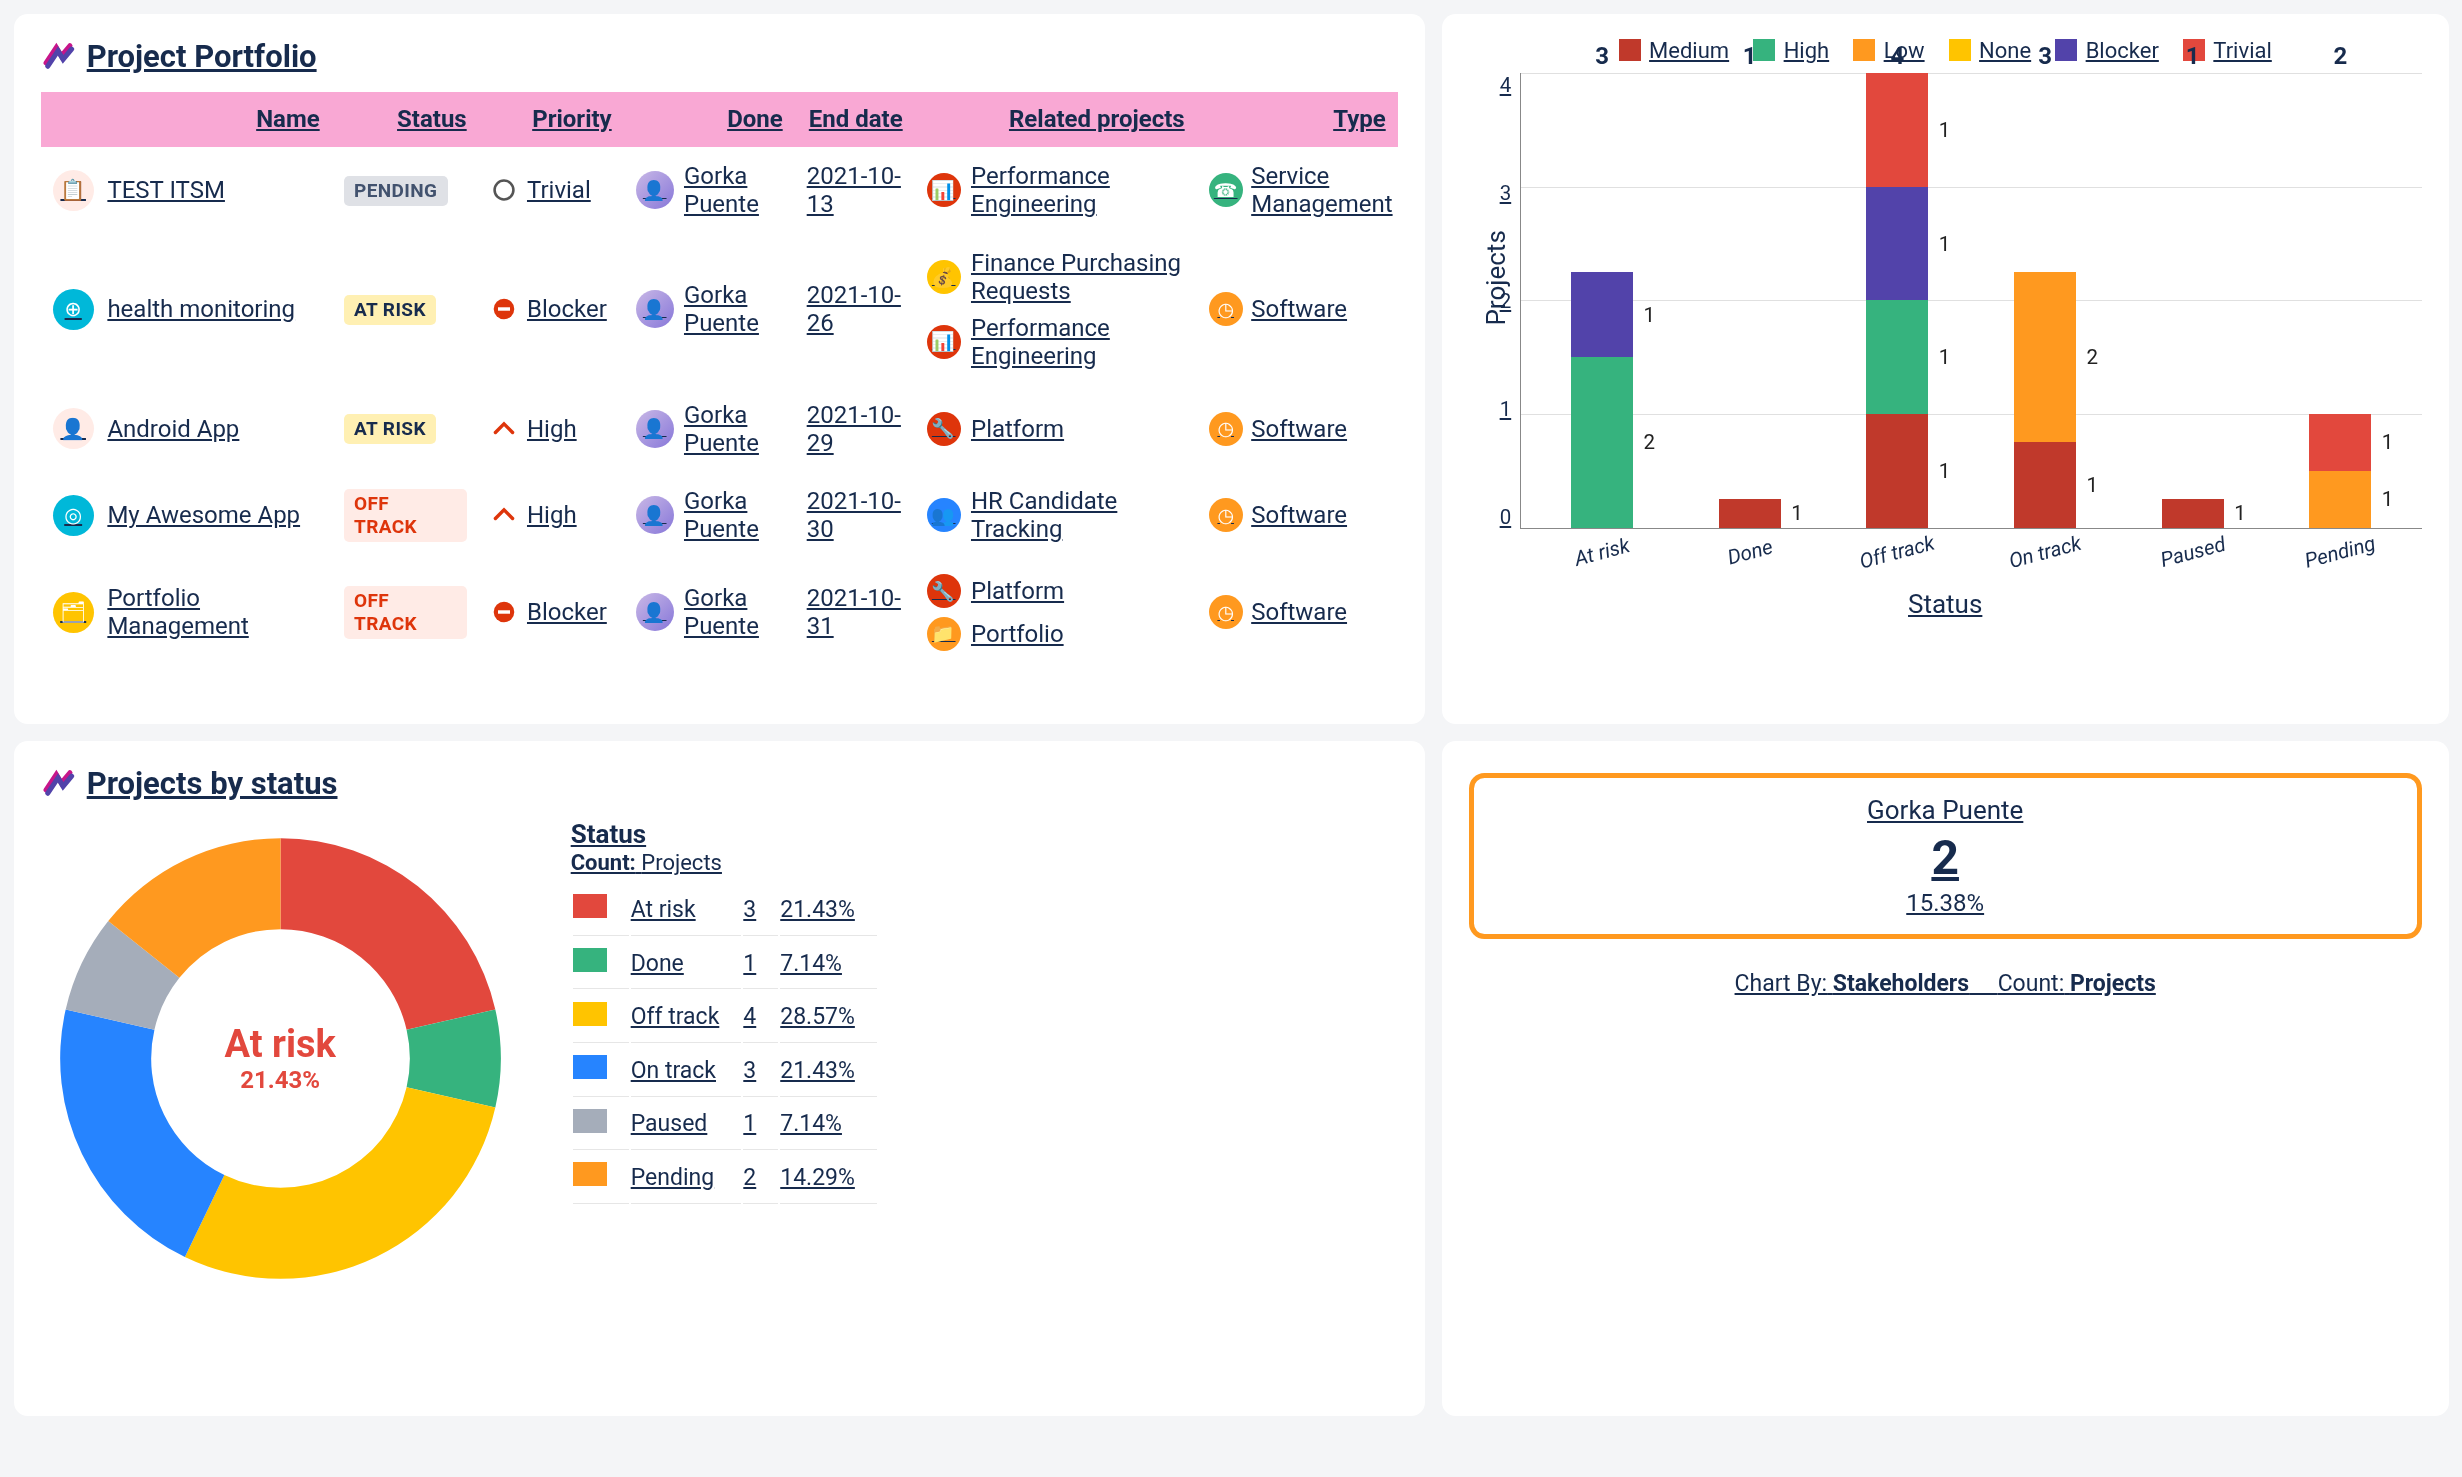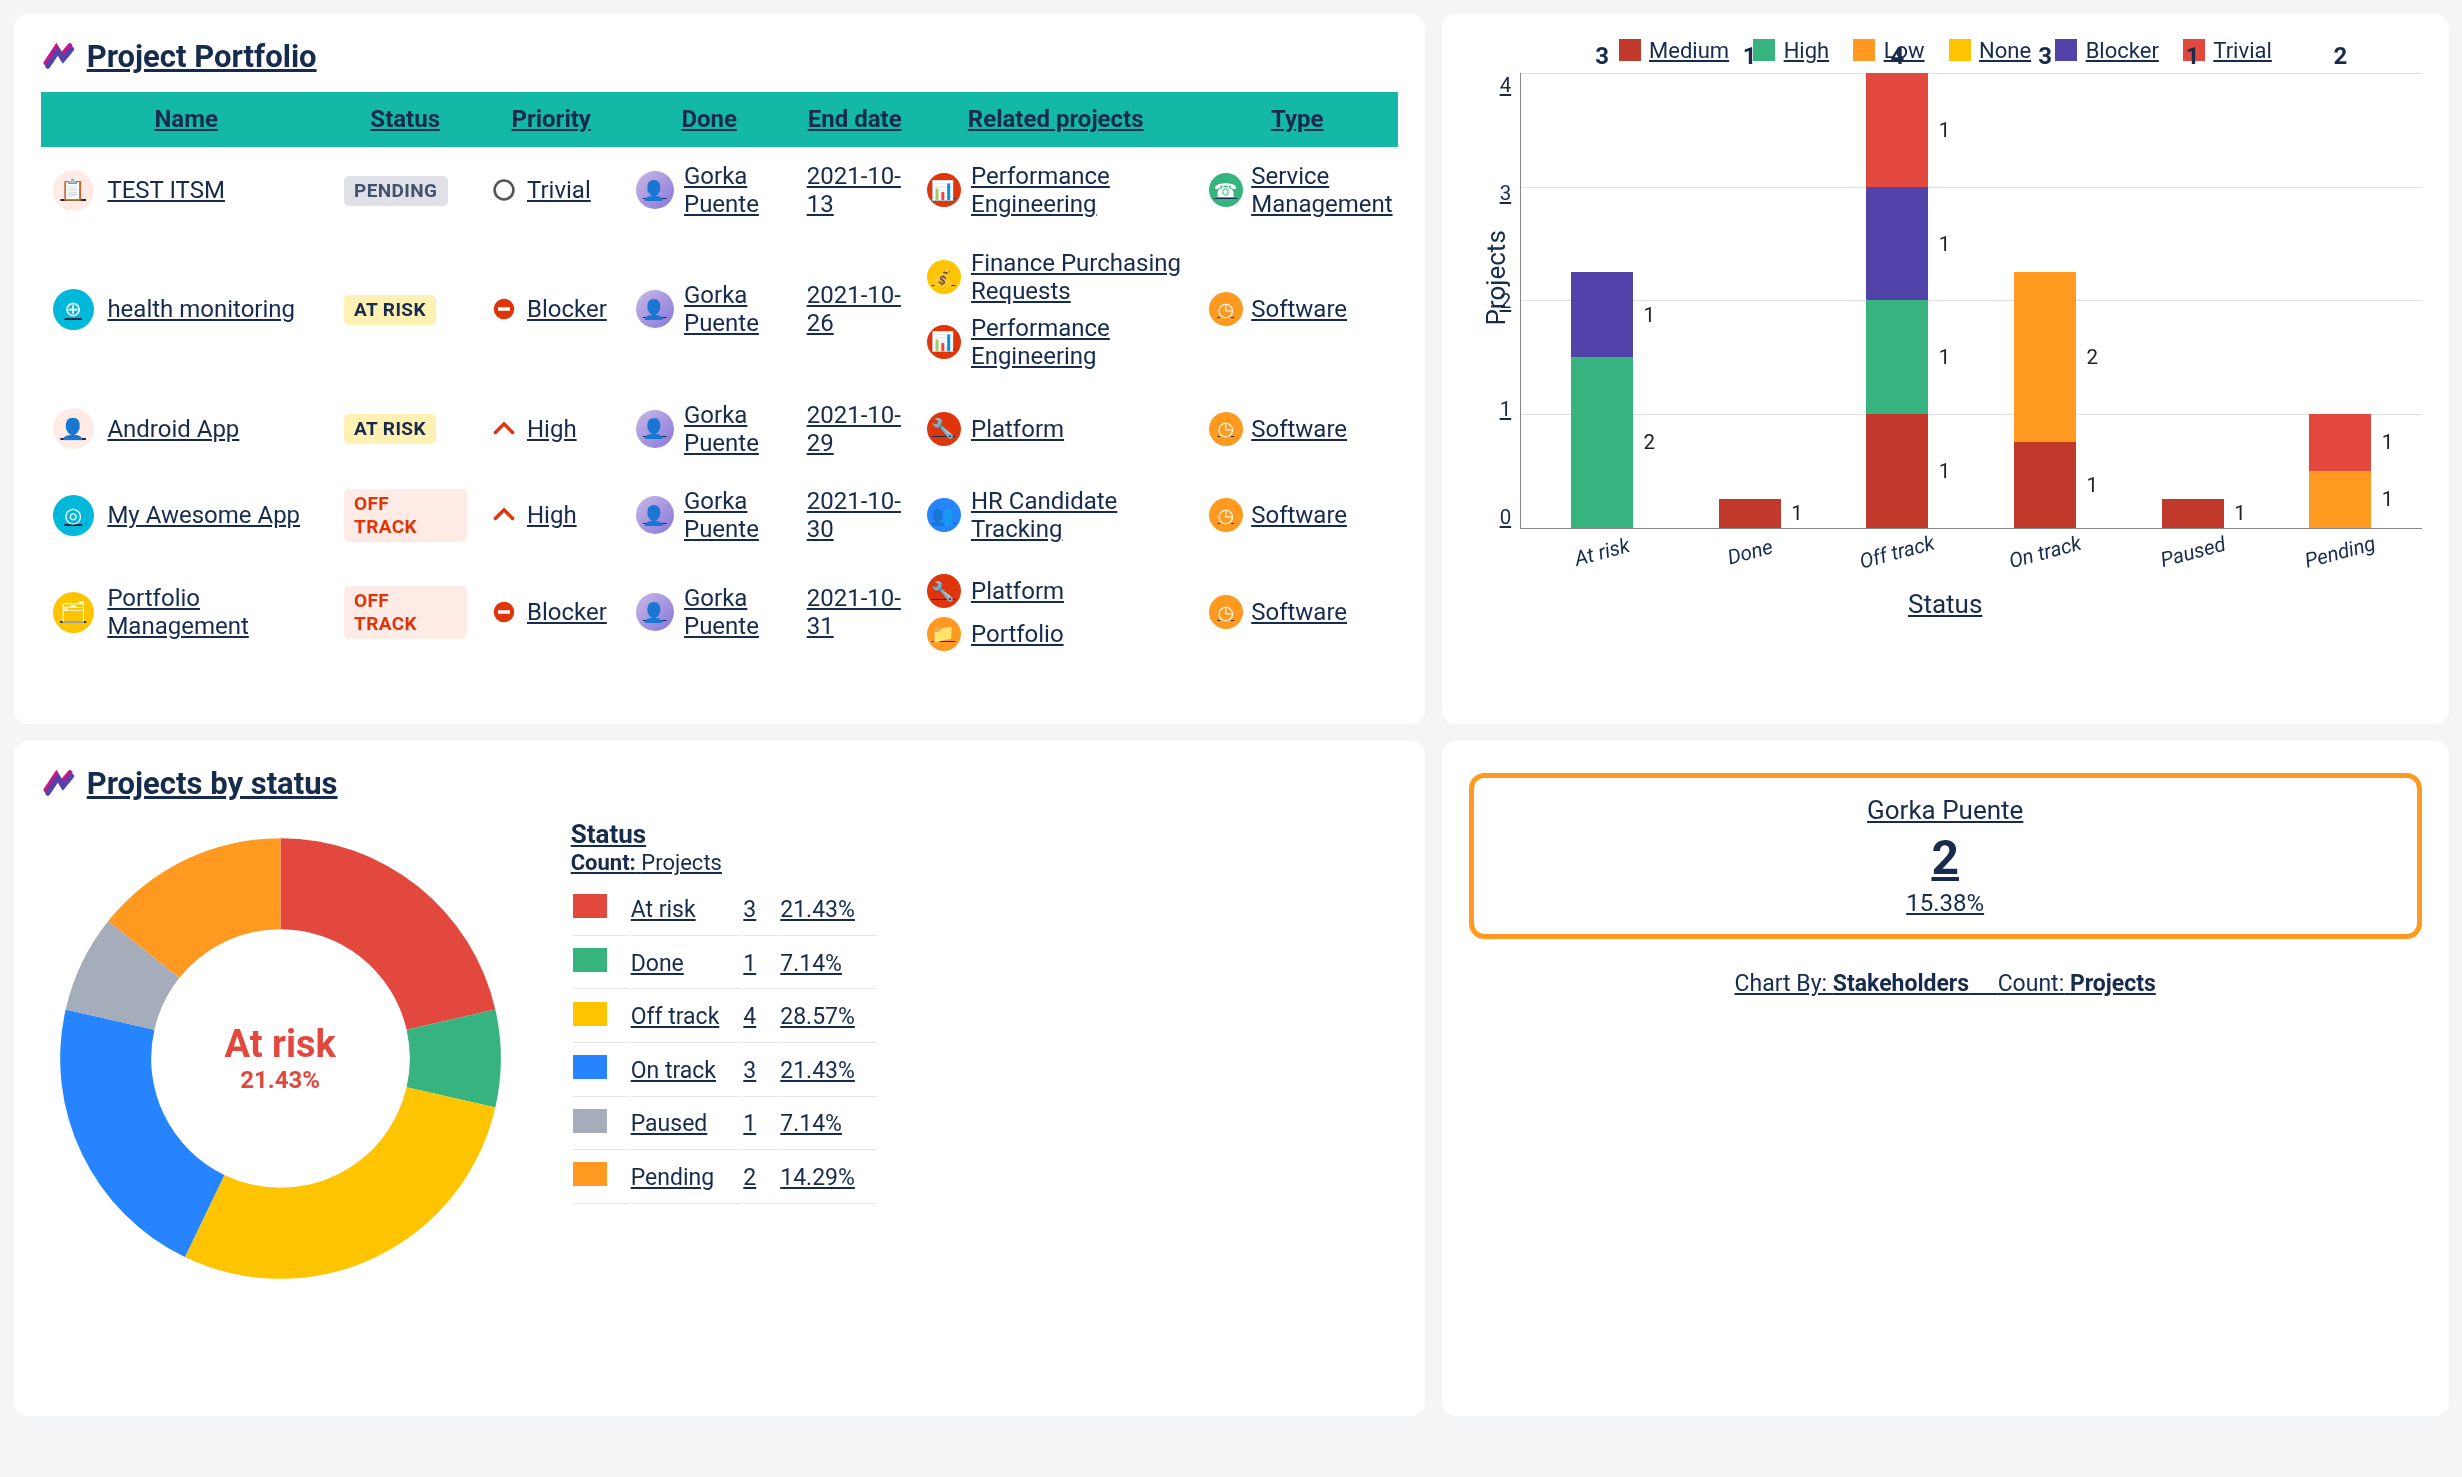--- a/index.html
+++ b/index.html
@@ -29,22 +29,22 @@
   display: flex;
   align-items: center;
   gap: 12px;
   margin-bottom: 17px;
 }
 .logo-icon { width: 34px; height: 34px; flex-shrink: 0; }
 .card-title { font-size: 31px; font-weight: 700; color: #172b4d; }
 
 table.portfolio { width: 100%; border-collapse: collapse; table-layout: fixed; }
 table.portfolio thead th {
-  background: #14b8a6;
-  text-align: center;
+  background: #f9a8d4;
+  text-align: right;
   font-weight: 700;
   font-size: 24px;
   padding: 13.7px 12px;
   color: #172b4d;
 }
 table.portfolio td {
   padding: 15.4px 12px;
   vertical-align: middle;
   font-size: 24px;
 }

